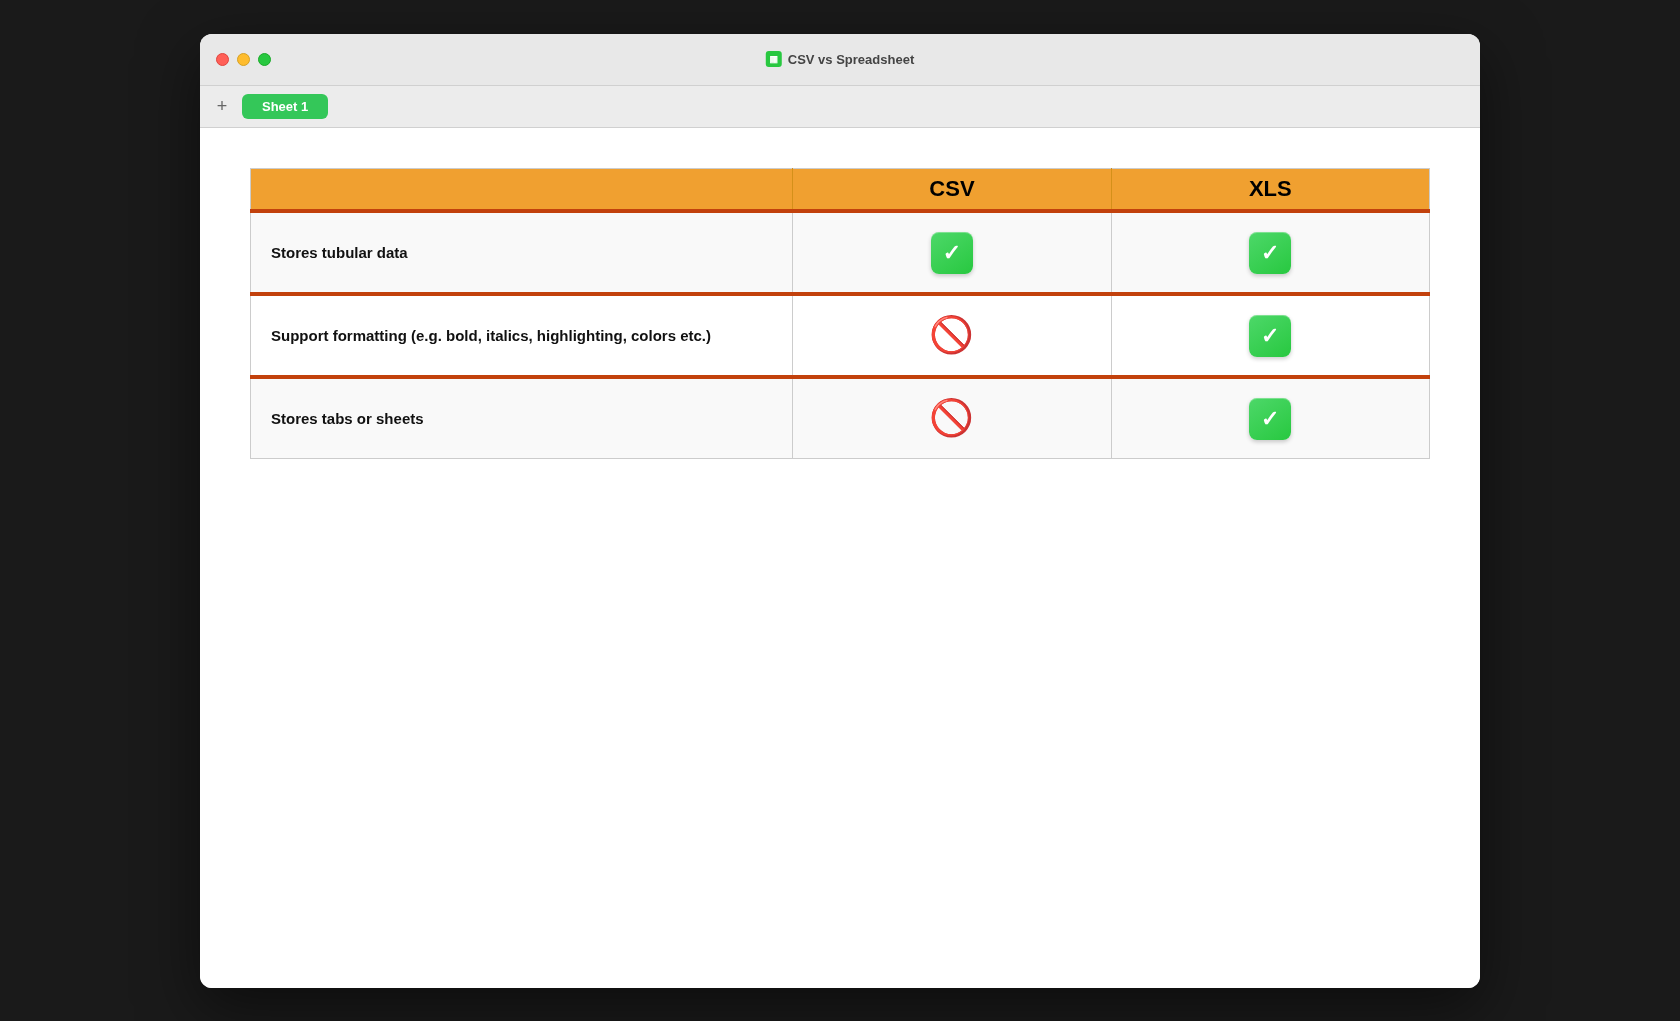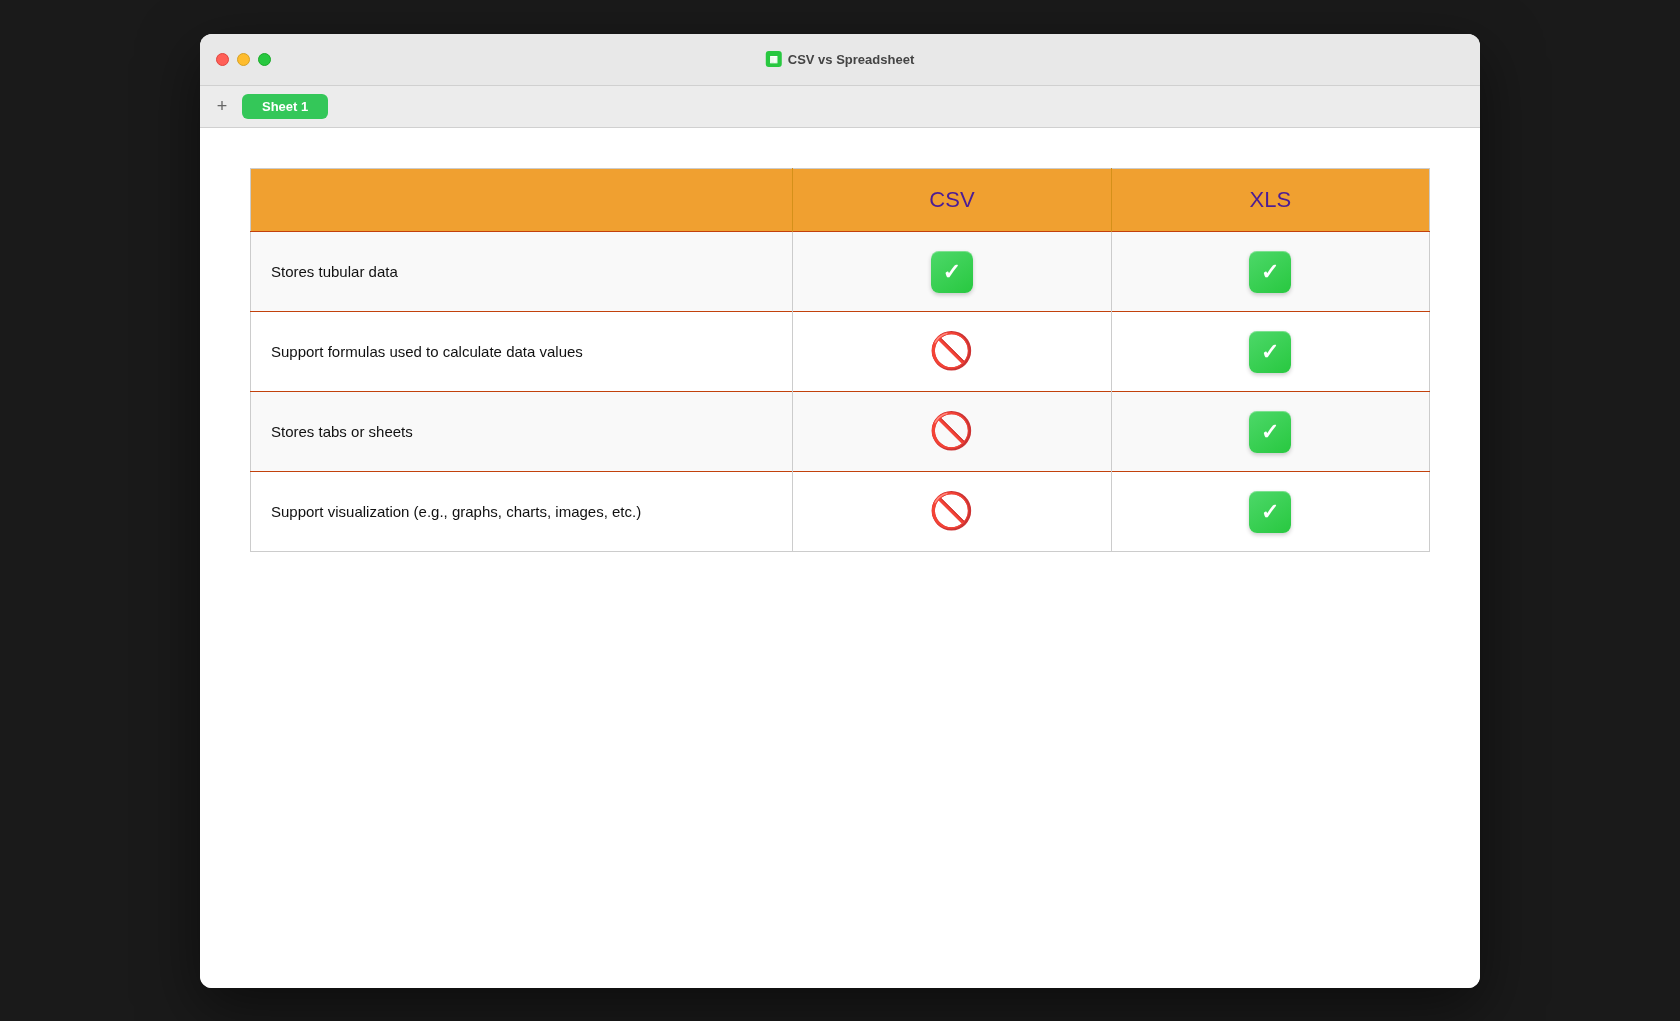--- a/index.html
+++ b/index.html
@@ -115,44 +115,44 @@
     }
 
     .comparison-table {
       width: 100%;
       border-collapse: collapse;
       border: 1px solid #ccc;
     }
 
     .comparison-table thead tr th {
       background: #f0a030;
-      color: #4c1d95;
+      color: #000000;
       font-size: 22px;
-      font-weight: 400;
-      padding: 18px 20px;
+      font-weight: 700;
+      padding: 7px 20px;
       text-align: center;
     }
 
     .comparison-table thead tr th:first-child {
       width: 46%;
       text-align: left;
     }
 
     .comparison-table thead tr th:not(:first-child) {
       width: 27%;
       border-left: 1px solid #d4901a;
     }
 
     .comparison-table tbody tr td {
       padding: 18px 20px;
-      border-top: 1px solid #c2410c;
+      border-top: 4px solid #c2410c;
       border-left: 1px solid #ccc;
       vertical-align: middle;
       font-size: 15px;
-      font-weight: 400;
+      font-weight: 700;
       color: #111;
     }
 
     .comparison-table tbody tr td:first-child {
       border-left: none;
     }
 
     .comparison-table tbody tr:nth-child(odd) {
       background: #f9f9f9;
     }
@@ -224,30 +224,25 @@
           <th>XLS</th>
         </tr>
       </thead>
       <tbody id="table-body">
       <tr>
             <td>Stores tubular data</td>
             <td class="icon-cell"><span class="check-icon"></span></td>
             <td class="icon-cell"><span class="check-icon"></span></td>
           </tr>
           <tr>
-            <td>Support formulas used to calculate data values</td>
+            <td>Support formatting (e.g. bold, italics, highlighting, colors etc.)</td>
             <td class="icon-cell"><span class="no-icon">🚫</span></td>
             <td class="icon-cell"><span class="check-icon"></span></td>
           </tr>
           <tr>
             <td>Stores tabs or sheets</td>
-            <td class="icon-cell"><span class="no-icon">🚫</span></td>
-            <td class="icon-cell"><span class="check-icon"></span></td>
-          </tr>
-          <tr>
-            <td>Support visualization (e.g., graphs, charts, images, etc.)</td>
             <td class="icon-cell"><span class="no-icon">🚫</span></td>
             <td class="icon-cell"><span class="check-icon"></span></td>
           </tr>
         </tbody>
     </table>
   </div>
 </div>
 
 </body></html>

